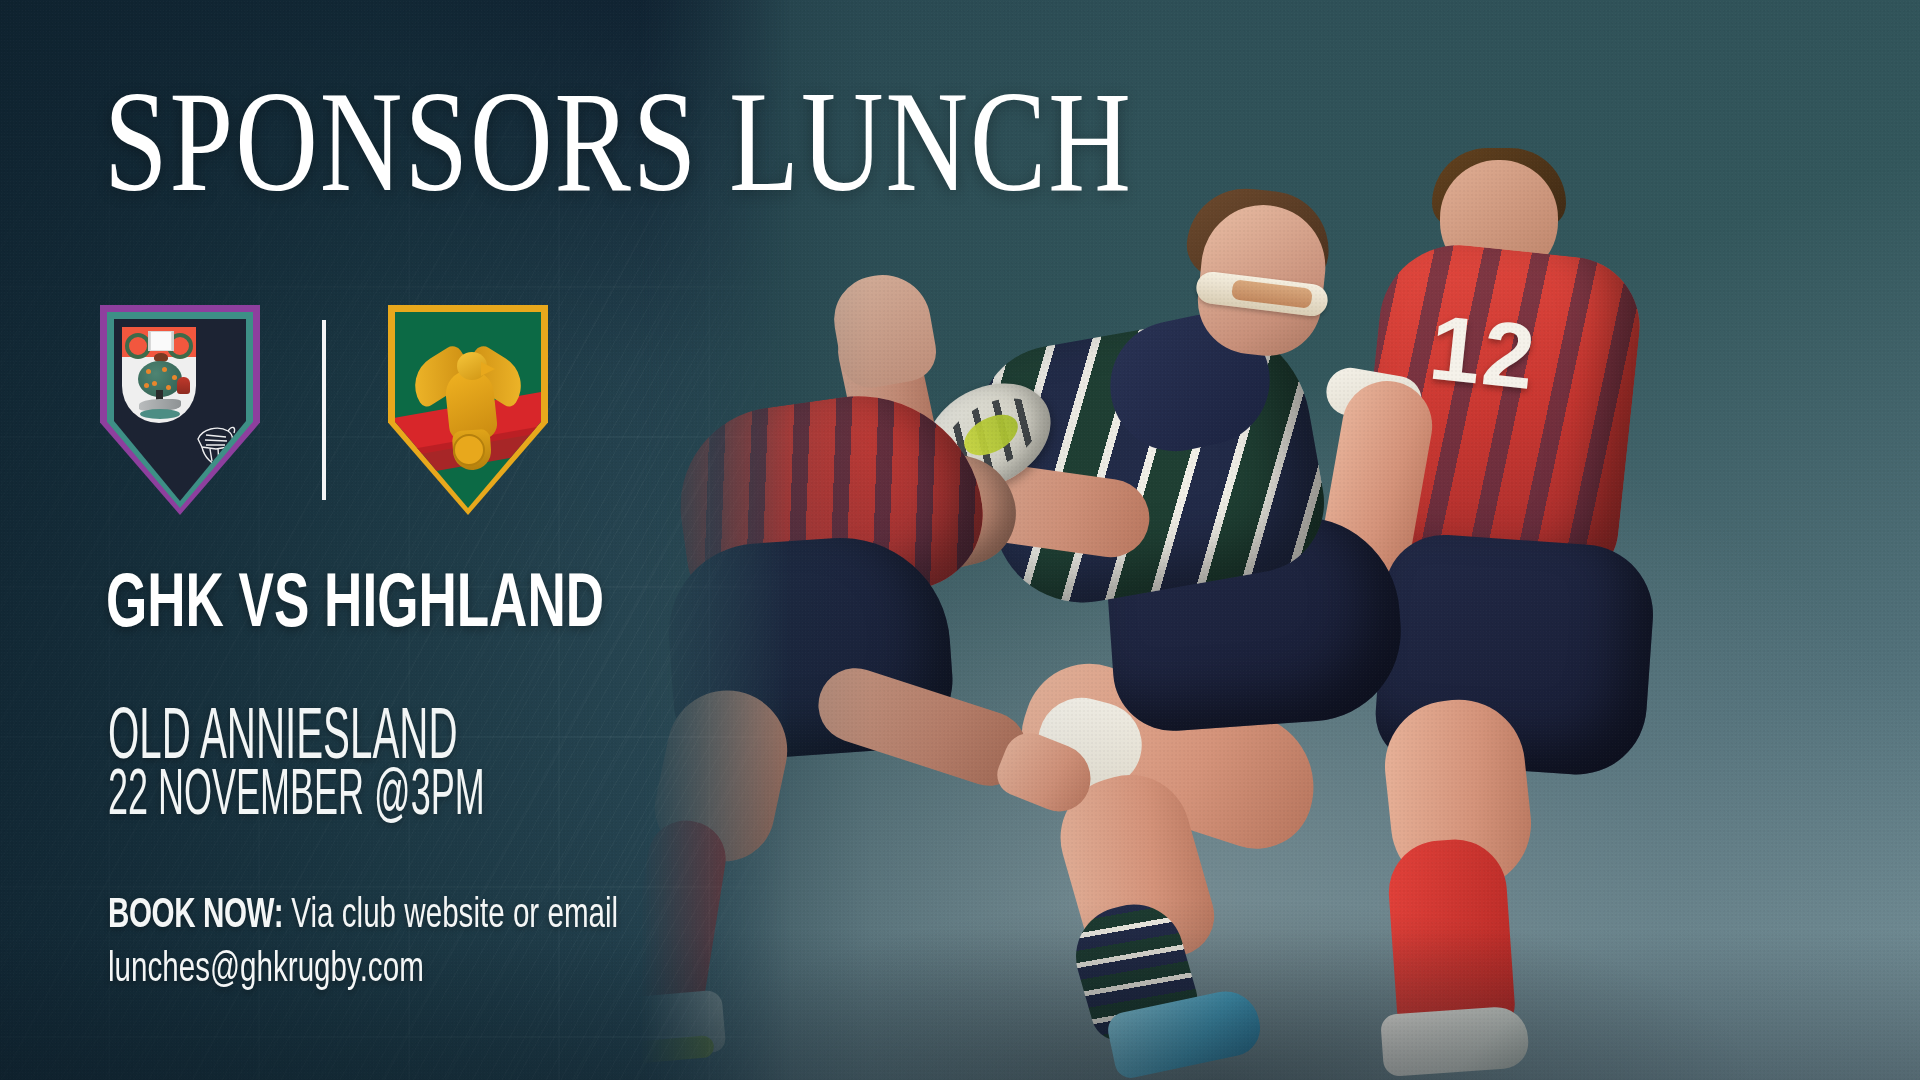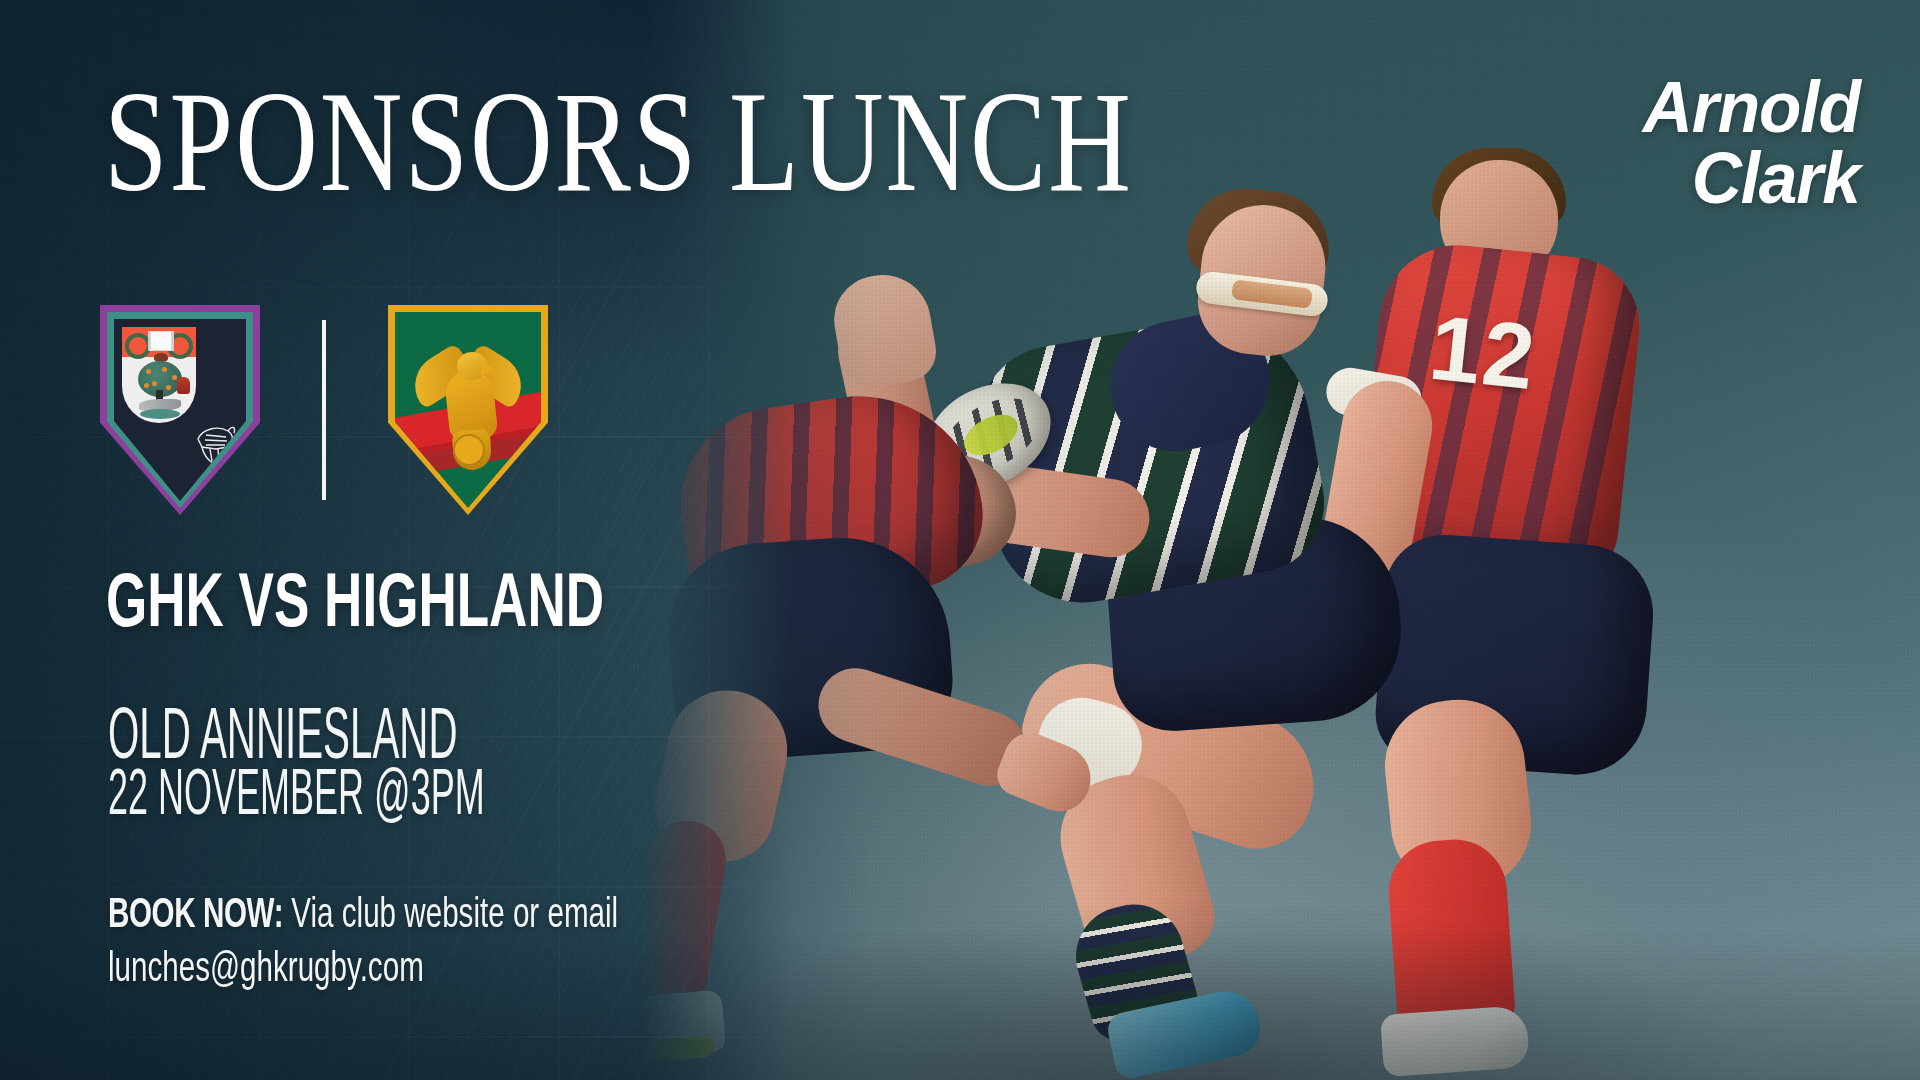--- a/index.html
+++ b/index.html
@@ -649,24 +649,20 @@
       <div class="photo-shadow"></div>
       <div class="photo-tint"></div>
     </div>
   </div>
 
   <div class="bg-grain"></div>
   <div class="bg-bottomdark"></div>
 
   <div class="headline">SPONSORS LUNCH</div>
 
-  <div class="sponsor-logo">
-    <span class="l1">Arnold</span>
-    <span class="l2">Clark</span>
-  </div>
 
   <div class="crests">
 
     <div class="crest-wrap">
       <div class="crest-ghk">
         <div class="teal"></div>
         <div class="field">
           <div class="sash"></div>
           <div class="ghk-roundel">
             <div class="ghk-banner">

